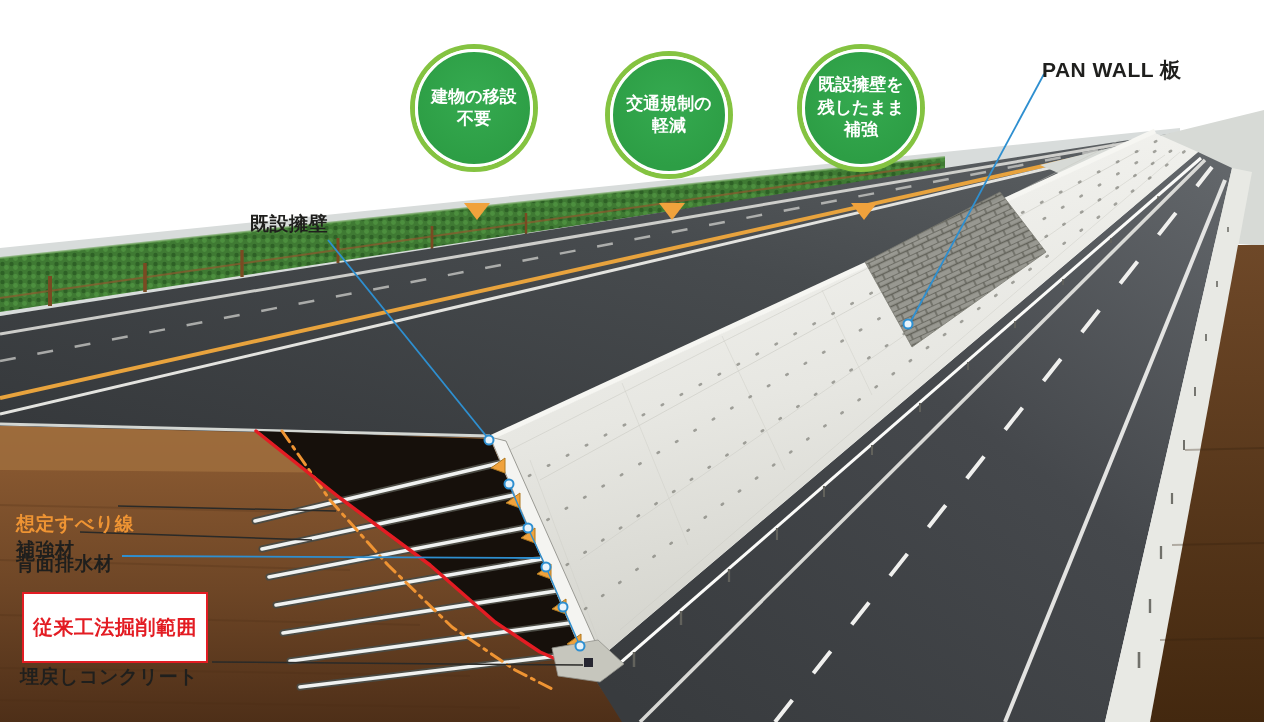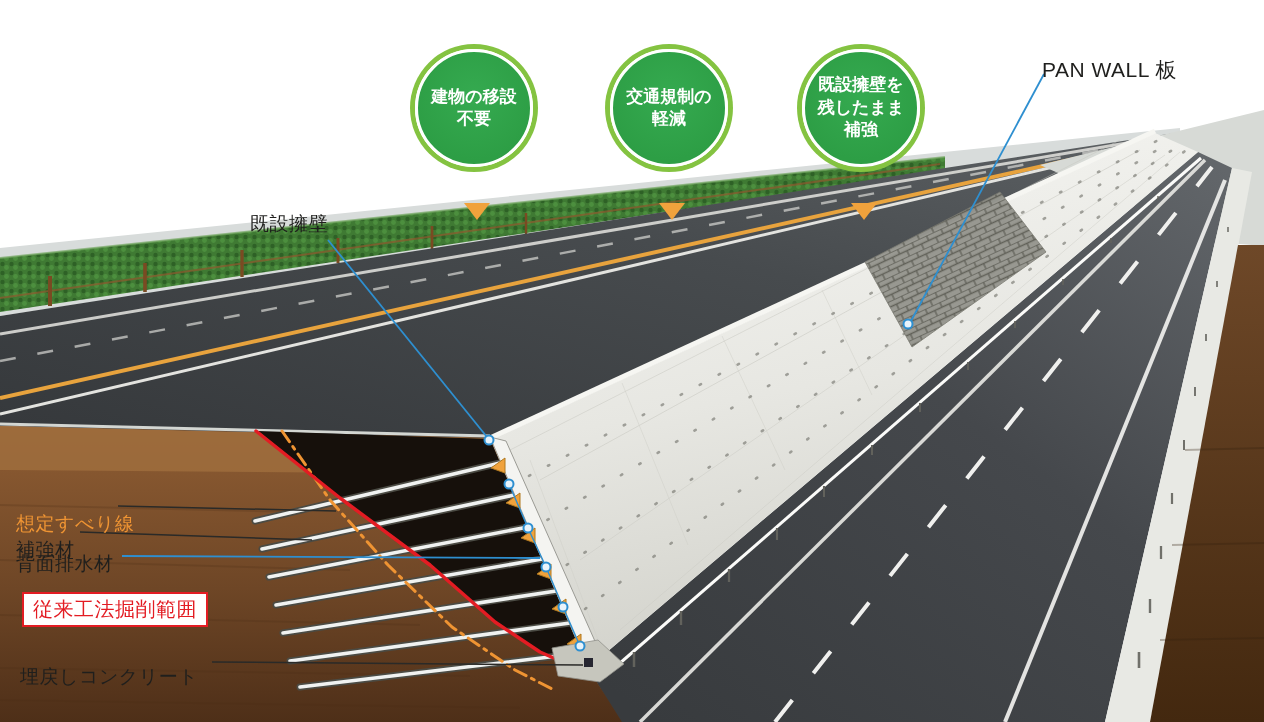--- a/index.html
+++ b/index.html
@@ -25,42 +25,42 @@
 
   
   .badge{
     position:absolute;width:118px;height:118px;border-radius:50%;
     background:radial-gradient(circle at 50% 40%, #35aa50, var(--badge-green) 72%);
     border:3px solid #fff;box-shadow:0 0 0 5px var(--badge-ring);
     display:flex;flex-direction:column;align-items:center;justify-content:center;
     color:#fff;font-weight:700;font-size:17px;line-height:1.32;text-align:center;
   }
   .badge-1{left:415px;top:49px;text-align:right;}
-  .badge-2{left:610px;top:49px;}
+  .badge-2{left:610px;top:56px;}
   .badge-3{left:802px;top:49px;}
   .badge span{display:block;white-space:nowrap;}
 
   .tri{
     position:absolute;width:0;height:0;
     border-left:13px solid transparent;border-right:13px solid transparent;
     border-top:17px solid var(--pointer-orange);
   }
   .tri-1{left:464px;top:203px;}
   .tri-2{left:659px;top:203px;}
   .tri-3{left:851px;top:203px;}
 
-  .lbl{position:absolute;font-weight:400;font-size:19px;color:var(--label-dark);
+  .lbl{position:absolute;font-weight:700;font-size:19px;color:var(--label-dark);
        white-space:nowrap;letter-spacing:.5px;}
   .lbl-panwall{left:1042px;top:56px;font-size:21px;}
   .lbl-existing{left:250px;top:211px;}
   .lbl-slip{left:16px;top:511px;color:var(--slip-orange);}
   .lbl-reinf{left:16px;top:521px;margin-top:16px;}
   .lbl-drain{left:16px;top:545px;margin-top:6px;}
   .lbl-conv{left:22px;top:592px;color:var(--excavation-red);
-            border:2.5px solid var(--excavation-red);padding:2px 9px;background:#fff;font-size:20px;}
+            border:2.5px solid var(--excavation-red);padding:20px 9px;background:#fff;font-size:20px;}
   .lbl-backfill{left:20px;top:651px;margin-top:13px;}
 </style>
 </head>
 <body>
 
 <div class="stage">
 
   <svg class="scene" width="1264" height="722" viewBox="0 0 1264 722">
     <defs>
       <linearGradient id="gradUpperRoad" x1="0" y1="1" x2="1" y2="0">

